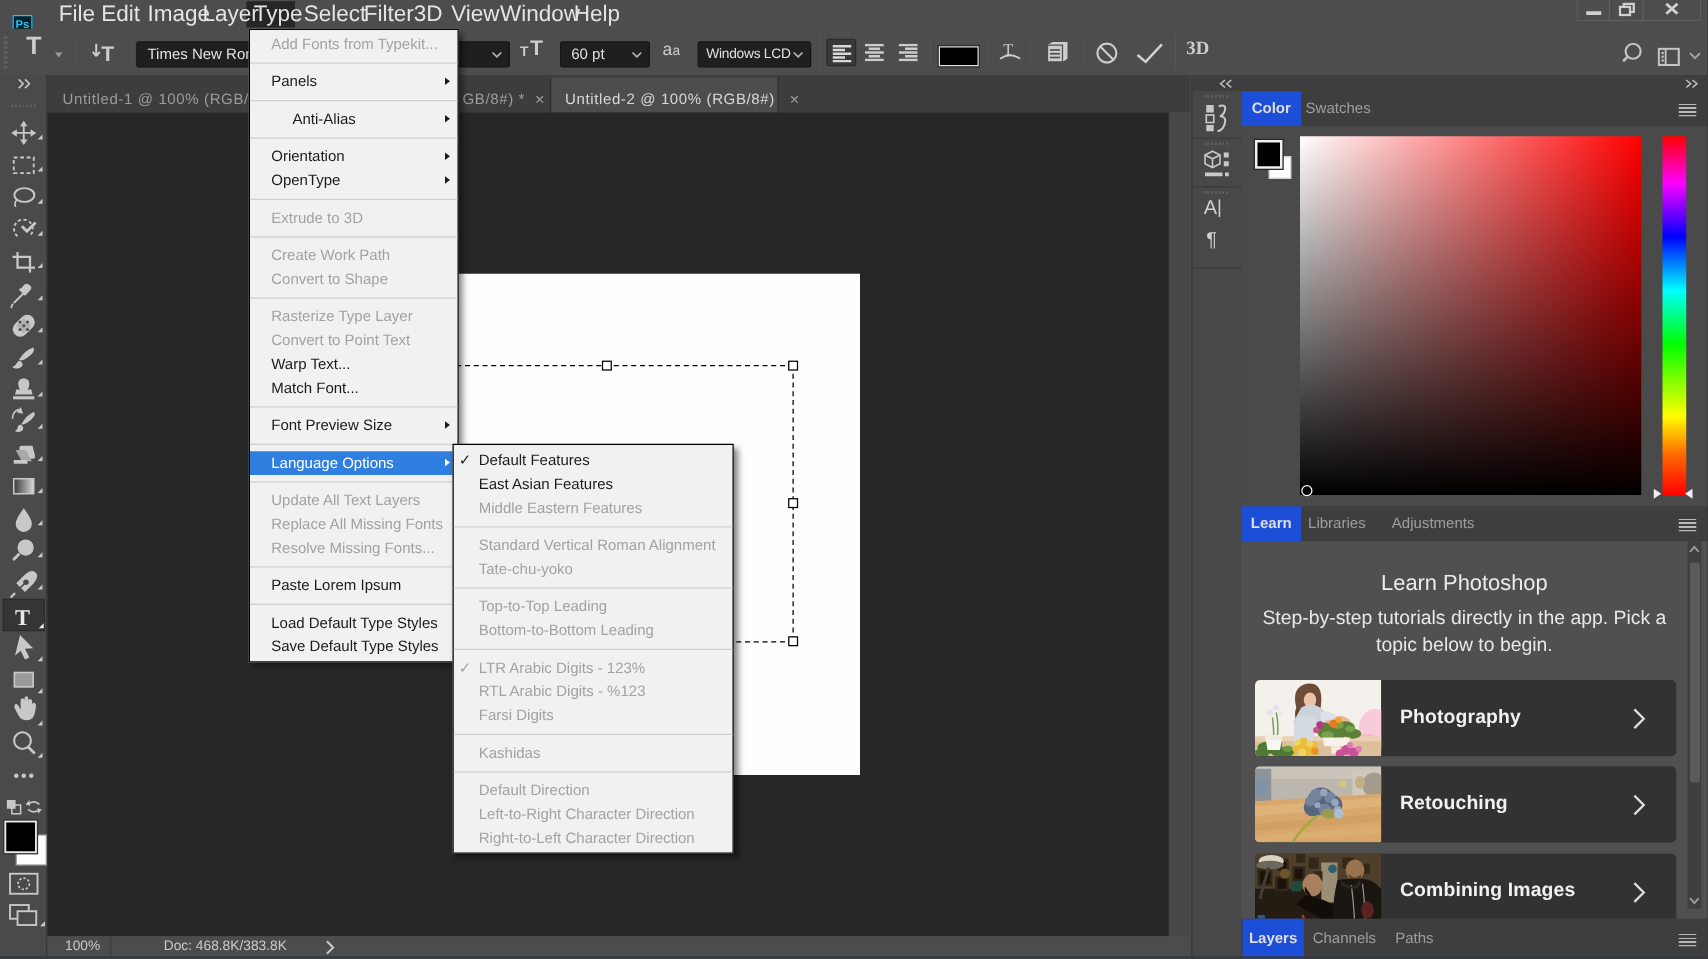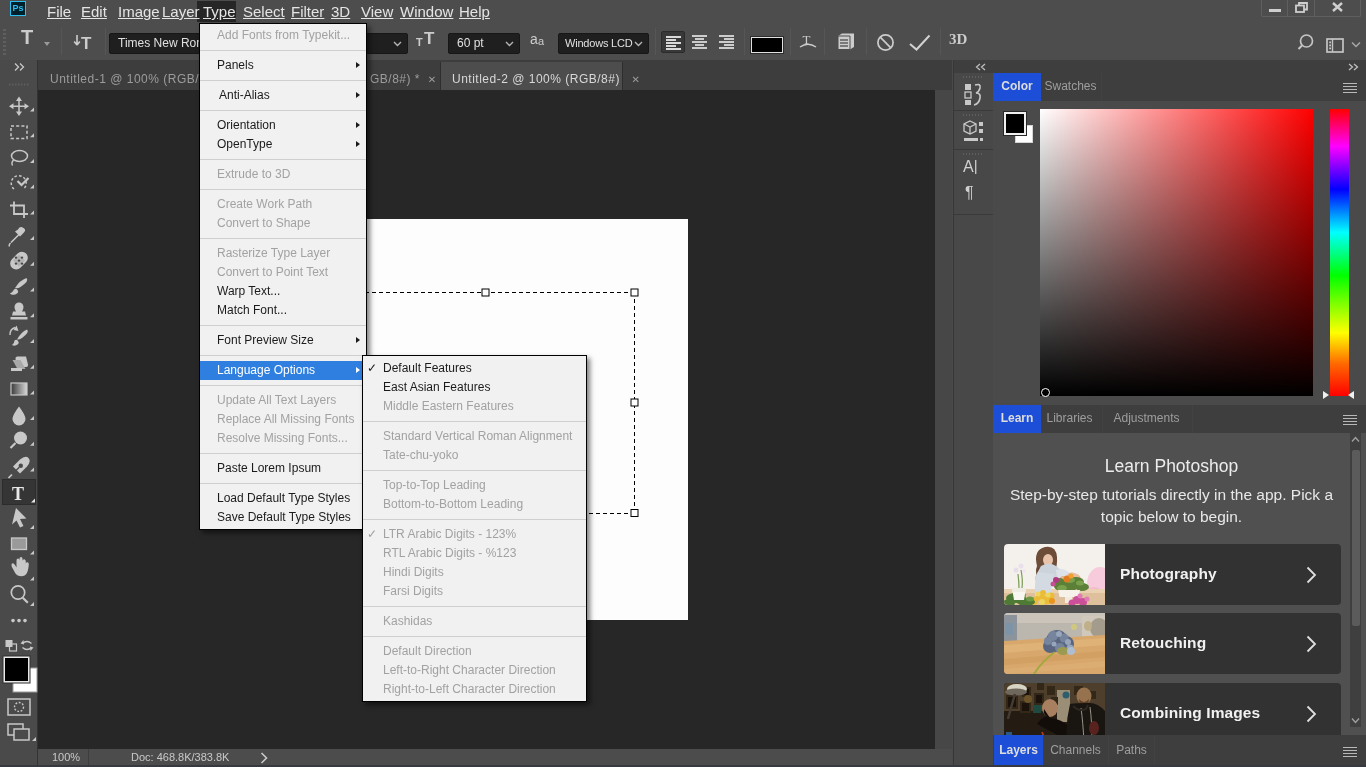--- a/index.html
+++ b/index.html
@@ -1,21 +1,21 @@
 <!DOCTYPE html>
 <html><head>
 <meta charset="utf-8">
 <style>
   * { margin:0; padding:0; box-sizing:border-box; }
   html,body { width:1366px; height:767px; overflow:hidden; }
   body { font-family:"Liberation Sans", sans-serif; background:#4a4a4a; position:relative; }
   
   #titlebar { position:absolute; left:0; top:0; width:1366px; height:23px; background:#4d4d4d; }
-  #pslogo { position:absolute; left:10px; top:1px; width:16px; height:15px; background:#00212c; border:1px solid #2bc0ef; color:#2bc0ef; font-size:9px; font-weight:bold; text-align:center; line-height:13px; }
-  .mbar { position:absolute; top:0; height:23px; line-height:23px; font-size:15px; color:#e4e4e4;text-decoration:underline; }
+  #pslogo { position:absolute; left:10px; top:12px; width:16px; height:15px; background:#00212c; border:1px solid #2bc0ef; color:#2bc0ef; font-size:9px; font-weight:bold; text-align:center; line-height:13px; }
+  .mbar { position:absolute; top:0; height:23px; line-height:23px; font-size:18px; color:#e4e4e4; }
   #typehl { position:absolute; left:197px; top:1px; width:39px; height:21px; background:#262626; }
   
   .winbtn { position:absolute; top:0; height:17px; border:1px solid #5f5f5f; border-top:none; }
   
   #optionsbar { position:absolute; left:0; top:23px; width:1366px; height:37px; background:#4d4d4d; }
   .vsep { position:absolute; top:28px; width:1px; height:27px; background:#404040; border-right:1px solid #565656; }
   .field { position:absolute; top:10px; height:21px; background:#1f1f1f; border:1px solid #171717; border-radius:2px; color:#e0e0e0; font-size:12px; line-height:19px; padding-left:8px; }
   
   #toolbar { position:absolute; left:0; top:60px; width:38px; height:707px; background:#4a4a4a; border-right:1px solid #333; }
   
@@ -633,21 +633,21 @@
     <div class="ptab" style="left:116px;width:46px;line-height:30px">Paths</div>
     <div class="hamb" style="top:12px"></div>
   </div>
 </div>
 
 <div class="menu" id="typemenu" style="left:199px; top:23px; width:168px; padding:2px 0;">
   <div class="mi dis" style="padding-left:17px">Add Fonts from Typekit...</div>
   <div class="msep"></div>
   <div class="mi" style="padding-left:17px">Panels<span class="arr"></span></div>
   <div class="msep"></div>
-  <div class="mi" style="padding-left:19px">Anti-Alias<span class="arr"></span></div>
+  <div class="mi" style="padding-left:34px">Anti-Alias<span class="arr"></span></div>
   <div class="msep"></div>
   <div class="mi" style="padding-left:17px">Orientation<span class="arr"></span></div>
   <div class="mi" style="padding-left:17px">OpenType<span class="arr"></span></div>
   <div class="msep"></div>
   <div class="mi dis" style="padding-left:17px">Extrude to 3D</div>
   <div class="msep"></div>
   <div class="mi dis" style="padding-left:17px">Create Work Path</div>
   <div class="mi dis" style="padding-left:17px">Convert to Shape</div>
   <div class="msep"></div>
   <div class="mi dis" style="padding-left:17px">Rasterize Type Layer</div>
@@ -675,21 +675,20 @@
   <div class="mi dis" style="padding-left:20px">Middle Eastern Features</div>
   <div class="msep"></div>
   <div class="mi dis" style="padding-left:20px">Standard Vertical Roman Alignment</div>
   <div class="mi dis" style="padding-left:20px">Tate-chu-yoko</div>
   <div class="msep"></div>
   <div class="mi dis" style="padding-left:20px">Top-to-Top Leading</div>
   <div class="mi dis" style="padding-left:20px">Bottom-to-Bottom Leading</div>
   <div class="msep"></div>
   <div class="mi dis" style="padding-left:20px"><span class="chk">✓</span>LTR Arabic Digits - 123%</div>
   <div class="mi dis" style="padding-left:20px">RTL Arabic Digits - %123</div>
-  <div class="mi dis" style="padding-left:20px">Hindi Digits</div>
   <div class="mi dis" style="padding-left:20px">Farsi Digits</div>
   <div class="msep"></div>
   <div class="mi dis" style="padding-left:20px">Kashidas</div>
   <div class="msep"></div>
   <div class="mi dis" style="padding-left:20px">Default Direction</div>
   <div class="mi dis" style="padding-left:20px">Left-to-Right Character Direction</div>
   <div class="mi dis" style="padding-left:20px">Right-to-Left Character Direction</div>
 </div>
 <div style="position:absolute;left:0;top:765px;width:1366px;height:2px;background:#363a40;z-index:70"></div>
 

